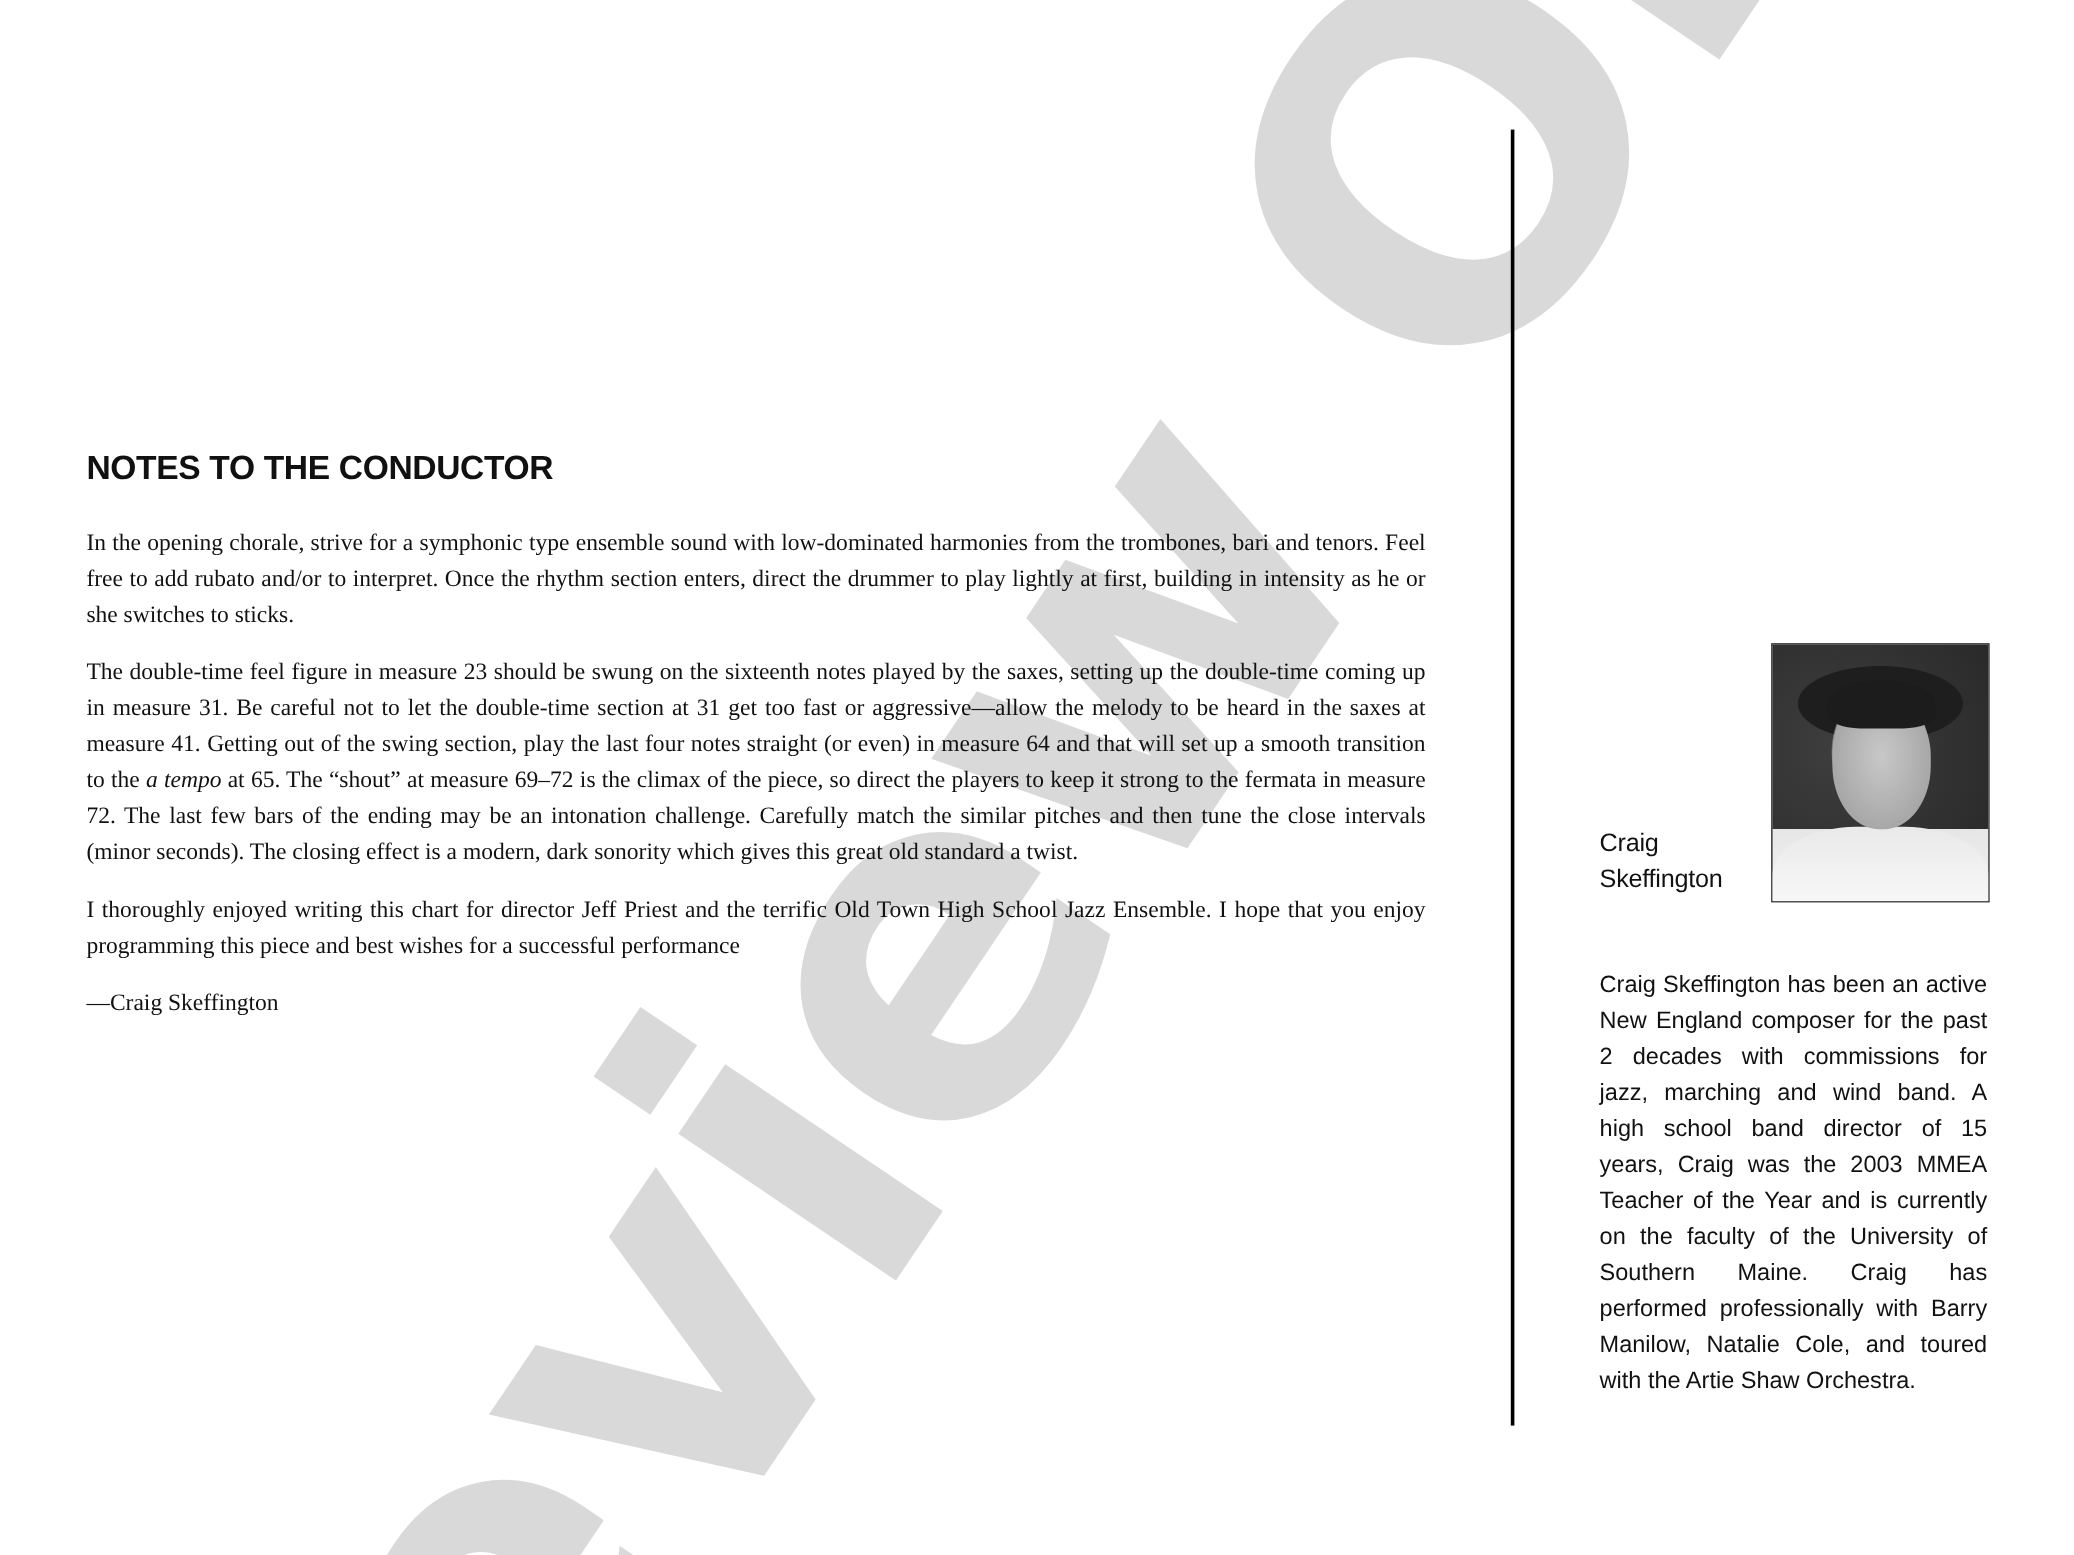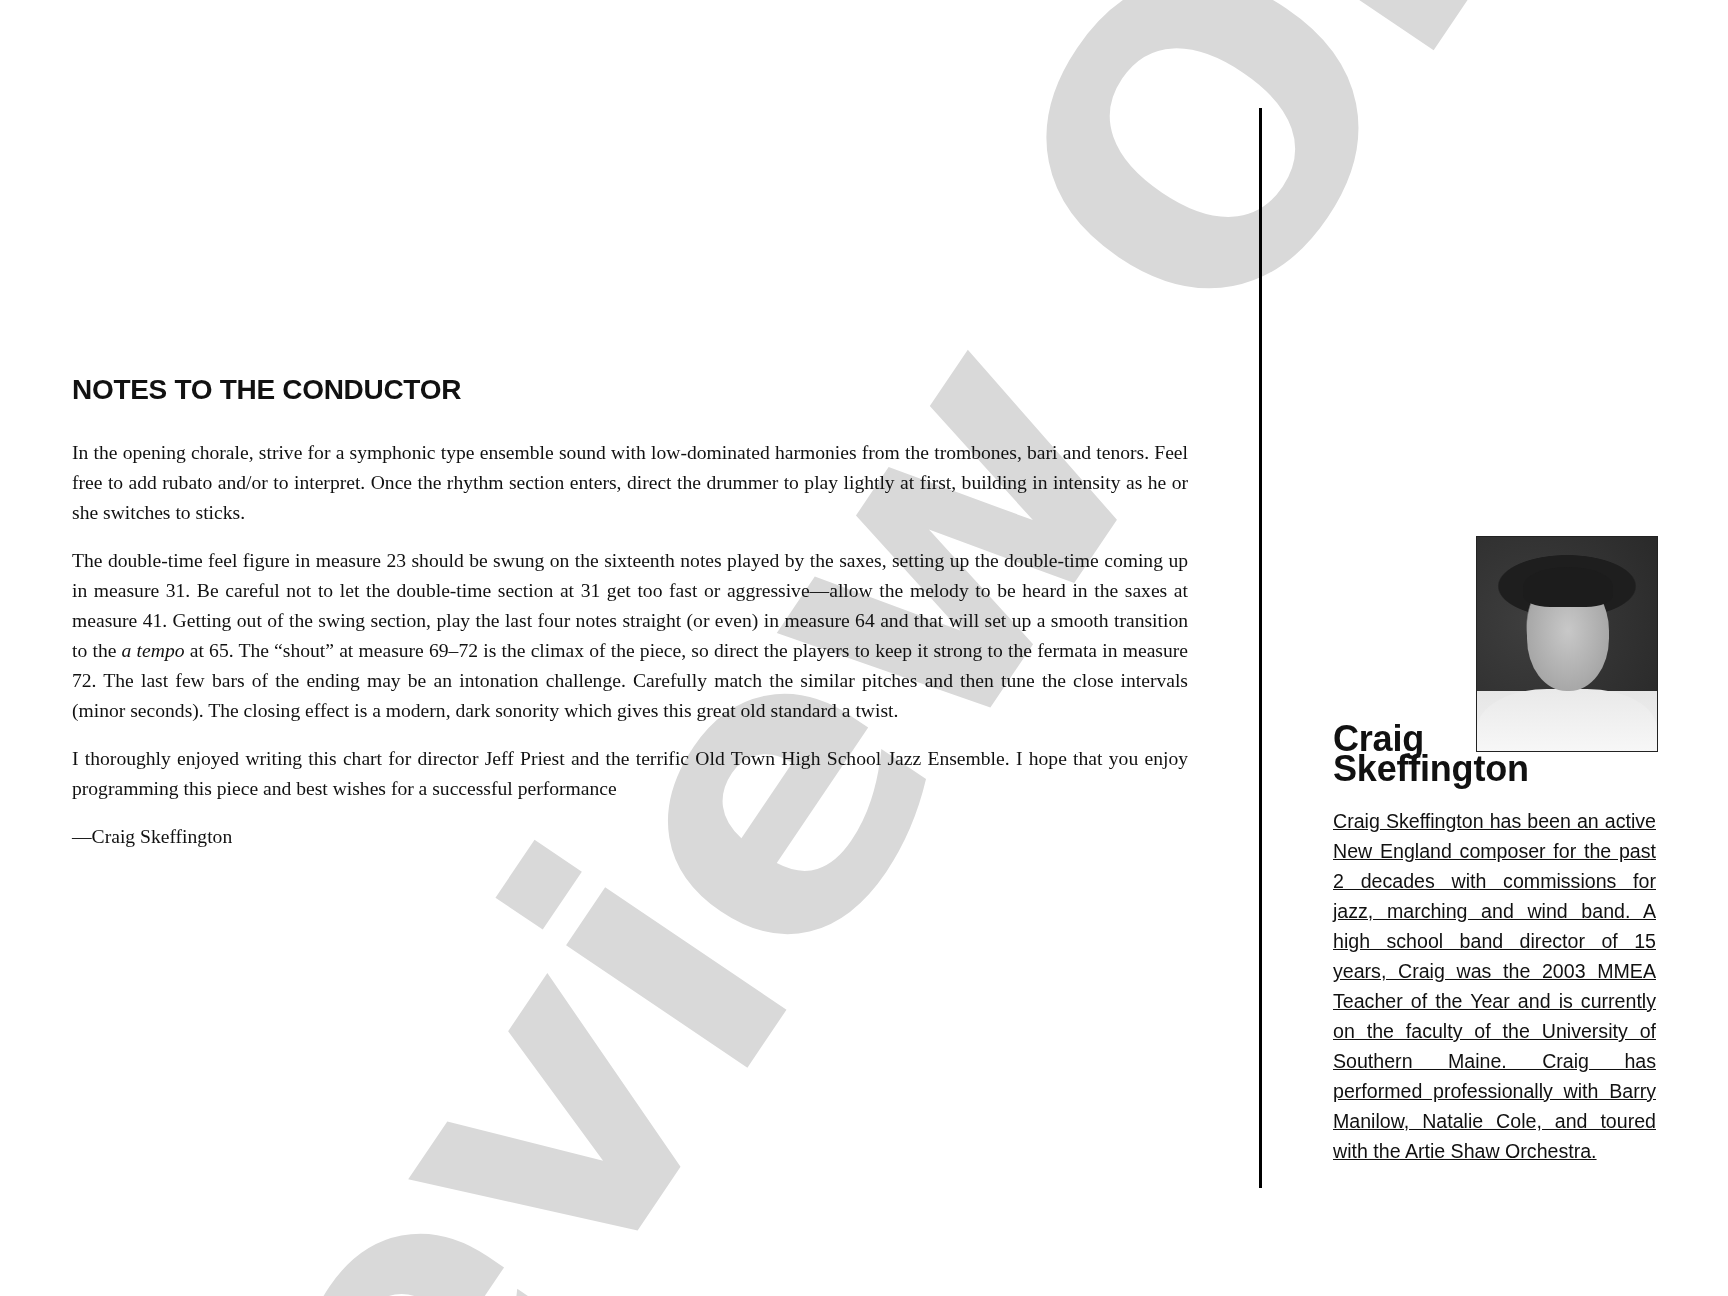--- a/index.html
+++ b/index.html
@@ -79,33 +79,32 @@
     background: radial-gradient(ellipse at 50% 45%, #c8c8c8, #9a9a9a);
     border-radius: 45% 45% 48% 48%;
   }
   .photo .hair {
     position: absolute; left: 46px; top: 30px; width: 90px; height: 40px;
     background: #1c1c1c;
     border-radius: 50% 50% 30% 30%;
   }
   .bio-name {
     position: absolute;
-    left: 1333px; top: 724px;
-    font-weight: bold;
-    font-size: 36px;
+    left: 1333px; top: 688px;
+    font-weight: normal;
+    font-size: 21px;
     line-height: 30px;
     letter-spacing: -0.2px;
   }
   .bio-text {
     position: absolute;
     left: 1333px; width: 323px; top: 806px;
     font-size: 19.6px;
     line-height: 30px;
     text-align: justify;
-    text-decoration: underline;
   }
 </style>
 </head>
 <body>
 
 <div class="watermark">
   <span>Preview Only</span>
 </div>
 
 <div class="page">

